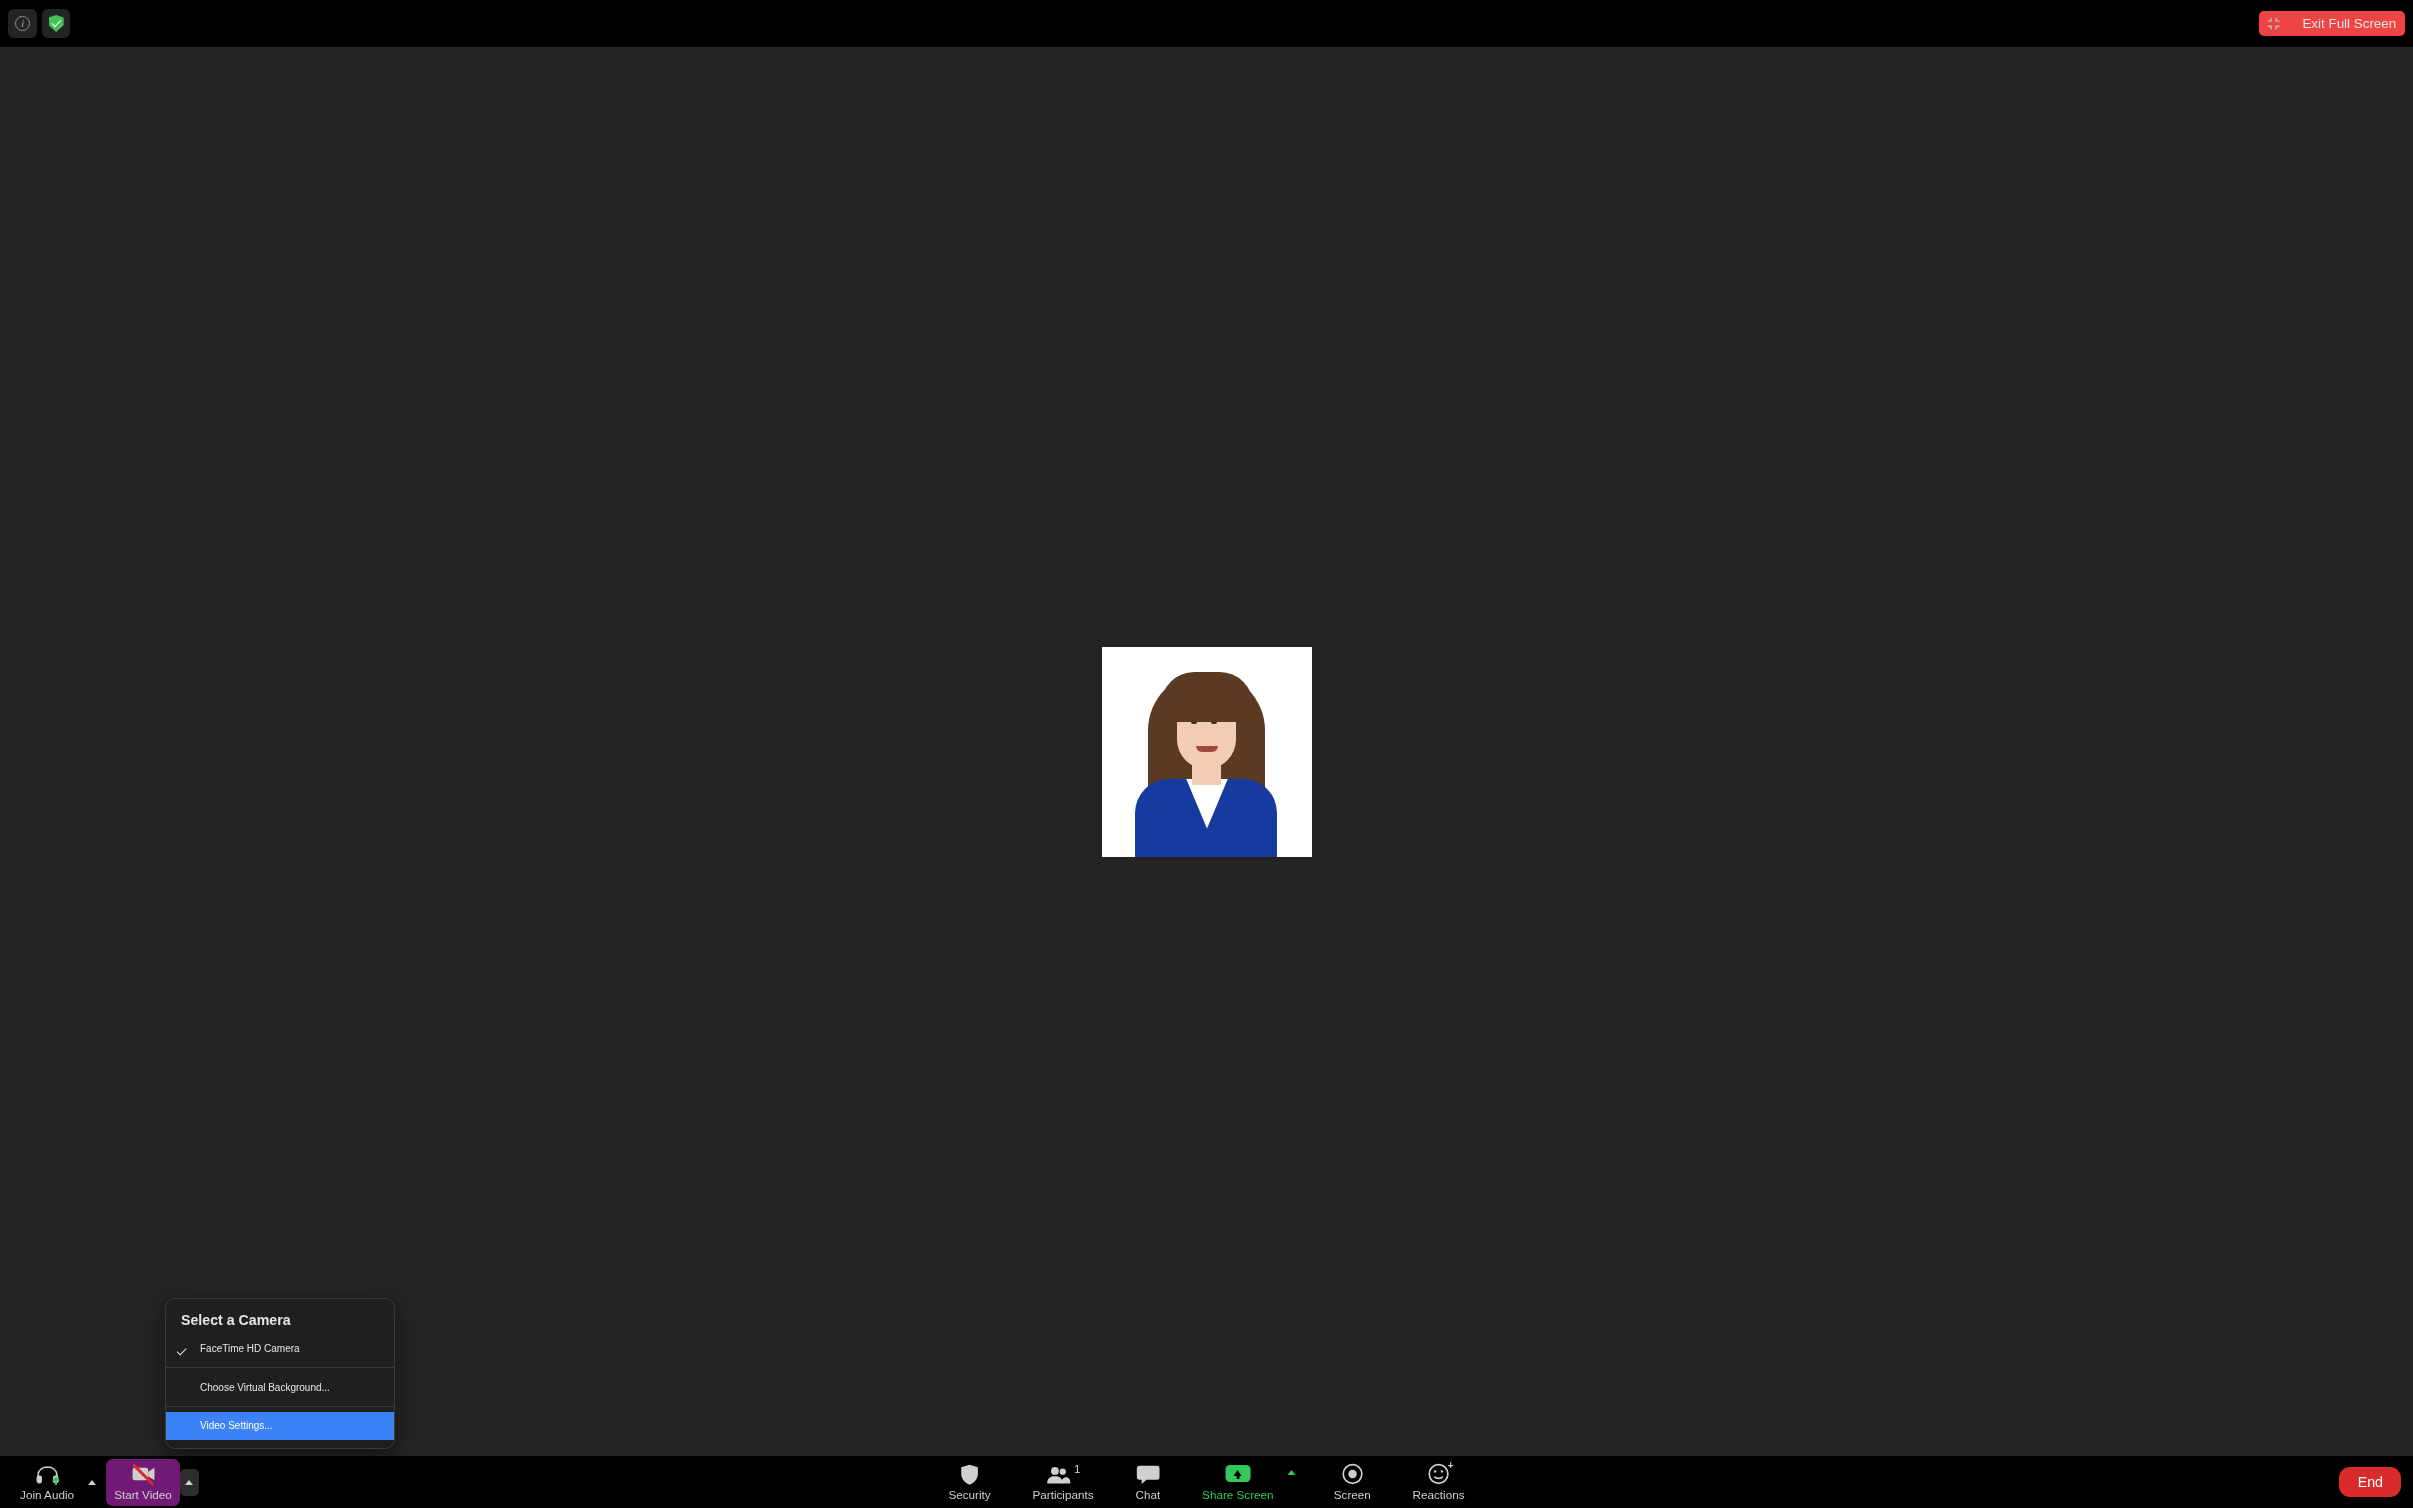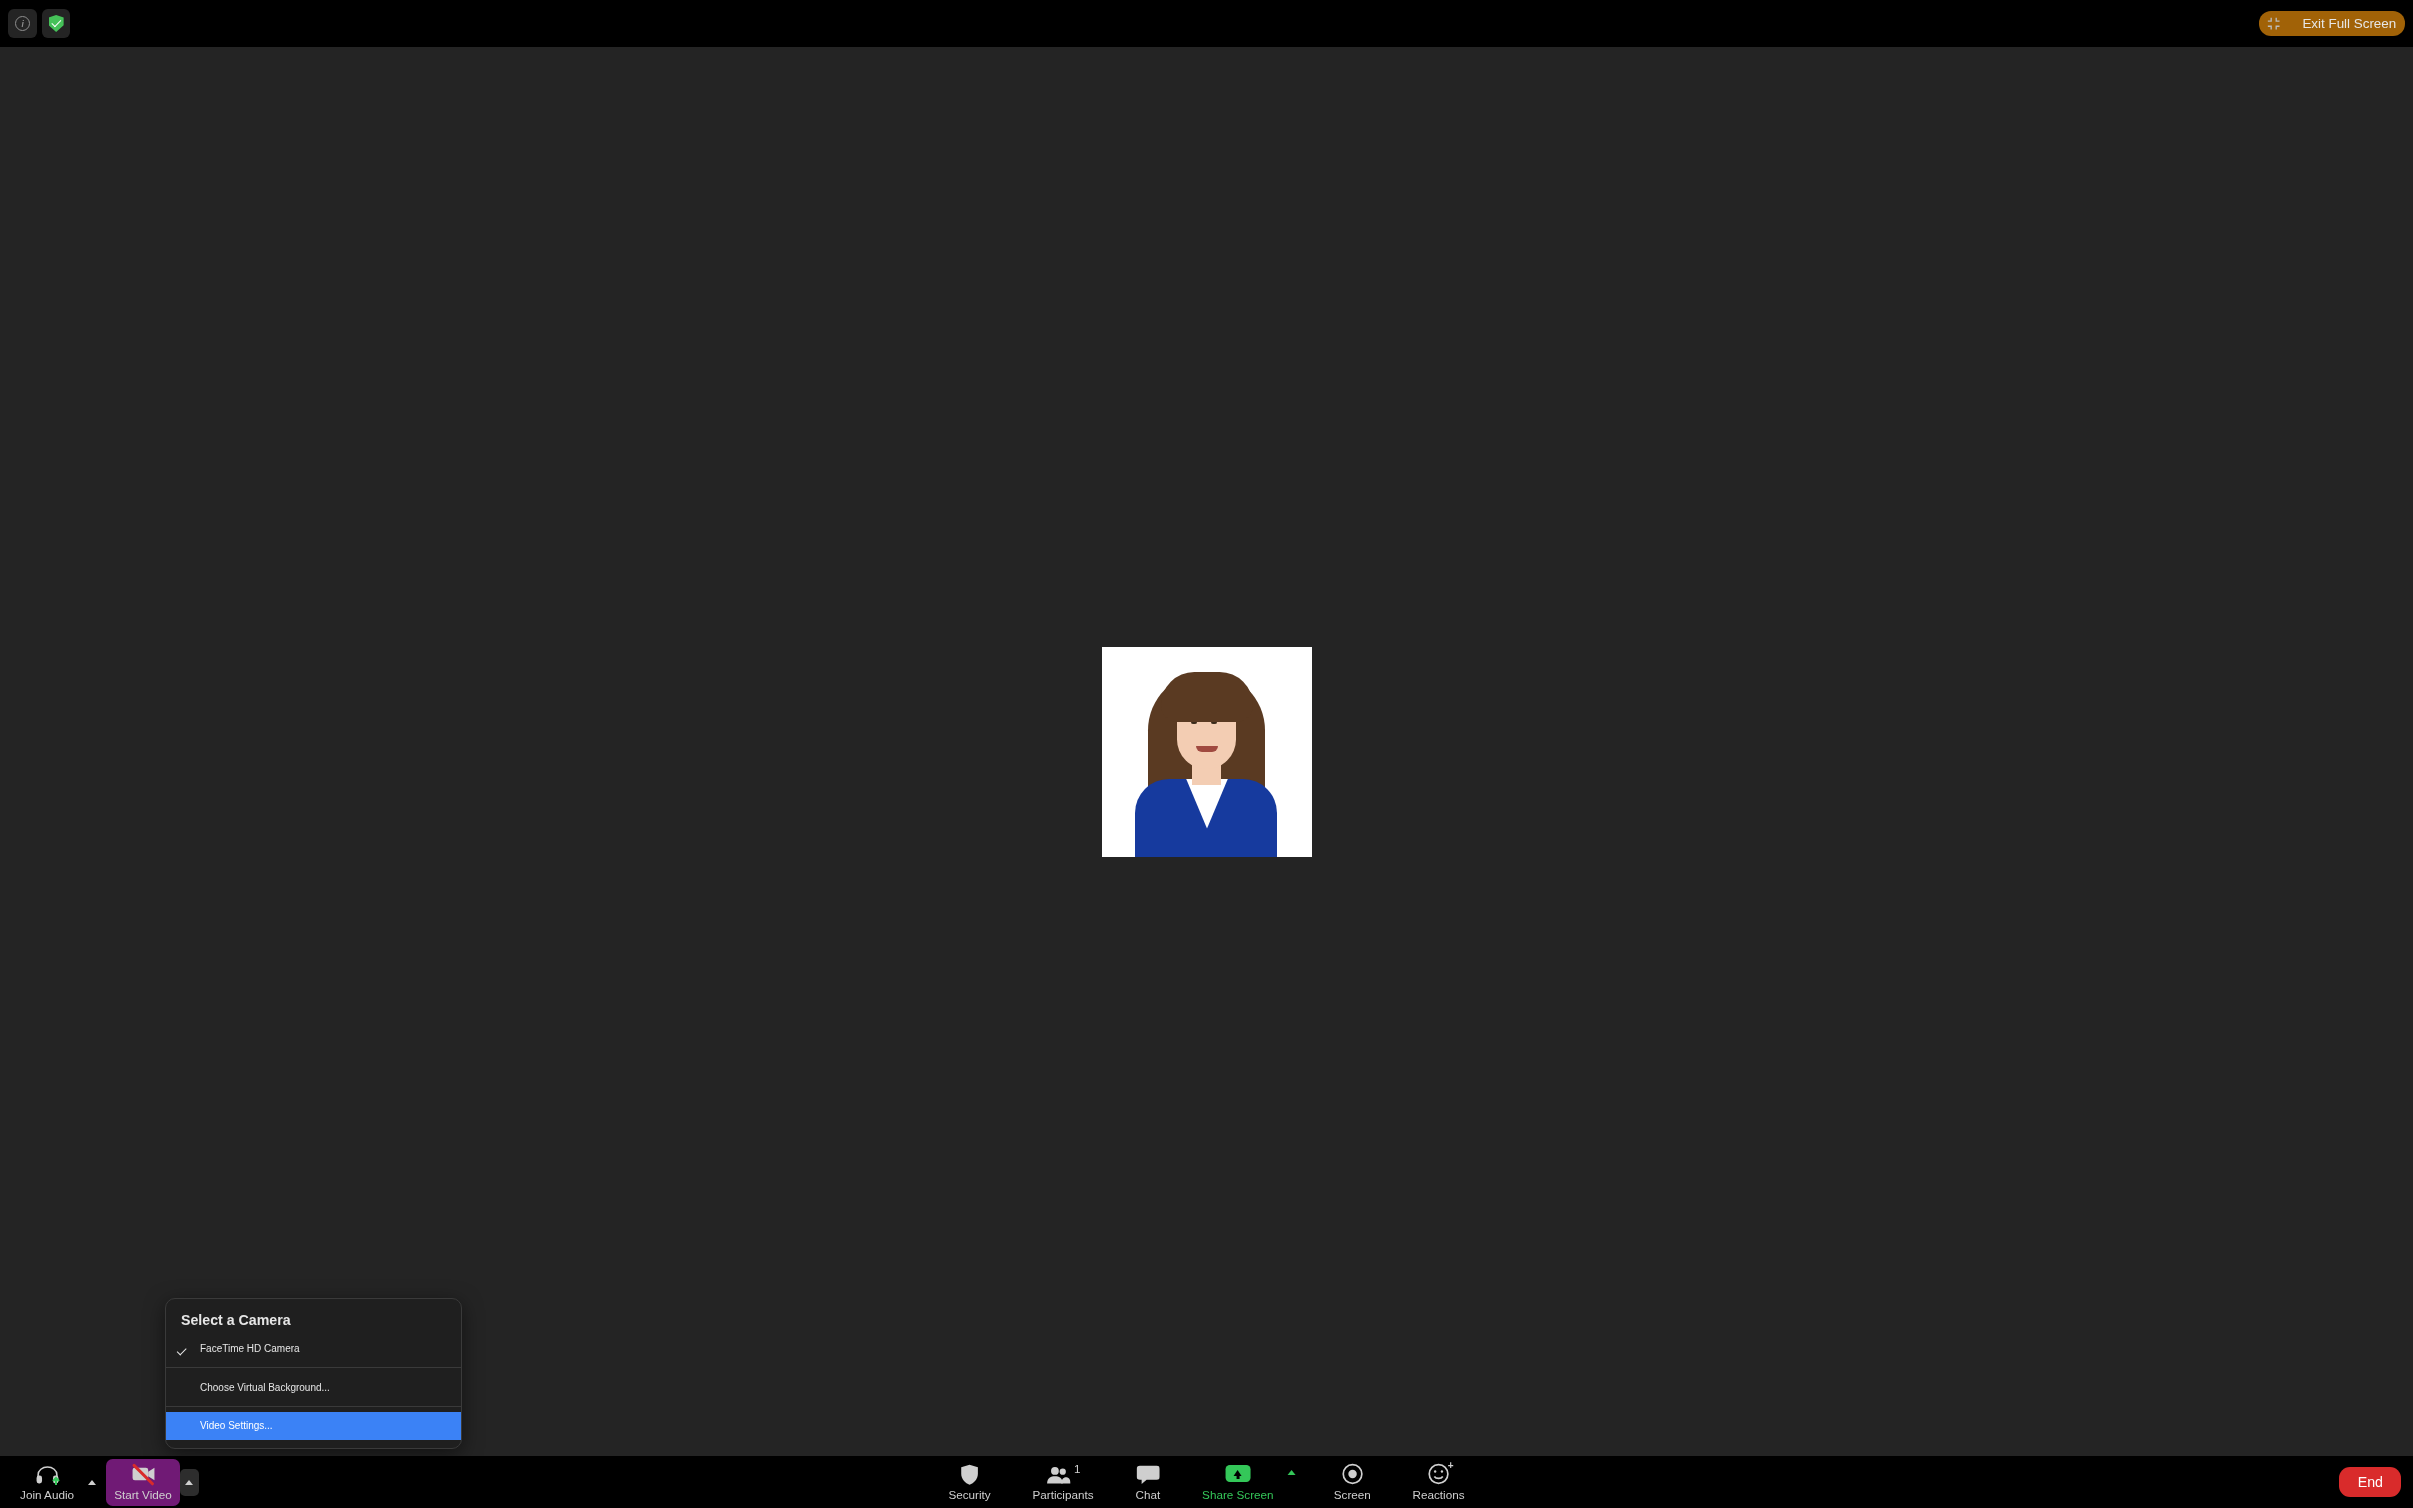--- a/index.html
+++ b/index.html
@@ -38,23 +38,23 @@
   }
   .shield-ok::after {
     content: "";
     width: 4.2px; height: 7.5px;
     border: solid #fff;
     border-width: 0 1.7px 1.7px 0;
     transform: rotate(45deg) translate(-0.8px,-0.8px);
   }
 
   .exit-fs-btn {
-    background: #a16207;
+    background: #ef4444;
     color: #e6e6e6;
-    border-radius: 12px;
+    border-radius: 5px;
     padding: 5px 8.4px;
     display: flex; align-items: center; gap: 22px;
     font-size: 13.4px;
     cursor: pointer;
   }
 
   
   .main {
     position: absolute;
     top: 47px; left:0; right:0; bottom: 52px;
@@ -77,21 +77,21 @@
   .collar { position:absolute; top:132px; left:59px; width:42px; height:50px; background:#fff; clip-path: polygon(50% 100%, 0 0, 100% 0); }
   .eye { position:absolute; width:5.9px; height:3.4px; background:#3a2a1a; border-radius:50%; top:74px; }
   .eye.l { left:64px; } .eye.r { left:84px; }
   .mouth { position:absolute; top:99px; left:69px; width:22px; height:6.7px; background:#a04a40; border-radius:0 0 11px 11px; }
 
   
   .video-menu {
     position: absolute;
     left: 165px;
     bottom: 59px;
-    width: 297px;
+    width: 230px;
     background: #1f1f1f;
     border: 0.8px solid #3a3a3a;
     border-radius: 10px;
     padding: 8.4px 0;
     box-shadow: 0 5px 20px rgba(0,0,0,.5);
     color: #e6e6e6;
   }
   .video-menu .menu-header {
     padding: 5px 15px 6.7px 15px;
     font-size: 14.2px; font-weight: 600;

